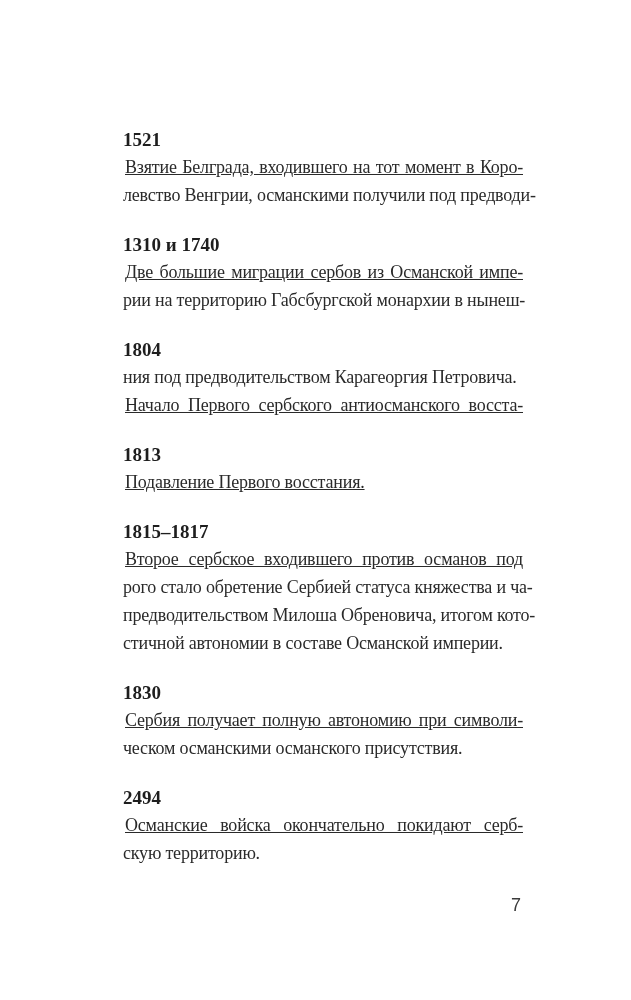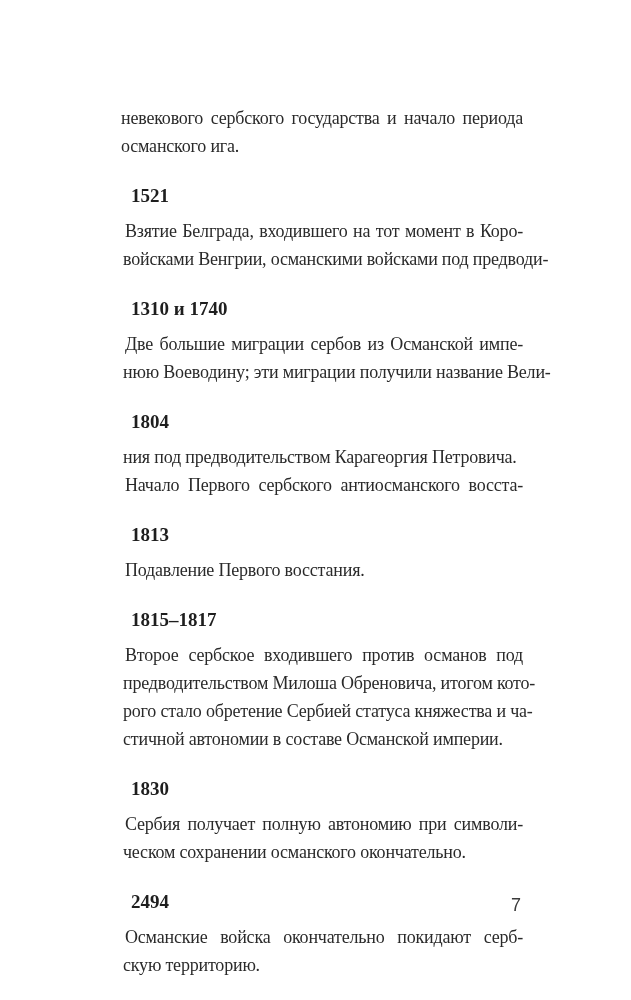--- a/index.html
+++ b/index.html
@@ -31,71 +31,68 @@
       font-size: 18px;
     }
     .entry {
       margin-top: 23px;
     }
     .year {
       font-family: "Liberation Serif", "DejaVu Serif", serif;
       font-weight: bold;
       font-size: 19px;
       line-height: 26px;
-      margin: 8px;
+      margin: 0;
       padding-left: 2px;
       color: #1e1e1e;
     }
     .entry .para {
       text-indent: 2px;
     }
     .para .line {
       display: block;
       text-align: justify;
       text-align-last: justify;
       white-space: nowrap;
     }
     .para .line.last {
       text-align-last: left;
     }
     .para .line.first {
       padding-left: 2px;
+      text-decoration: underline;
     }
     .page-number {
       position: absolute;
       left: 511px;
       top: 895px;
       font-family: "Liberation Sans", "DejaVu Sans", sans-serif;
       font-size: 18px;
       color: #3a3a3a;
     }
   </style>
 </head>
 <body>
 
 <div class="page">
 
-  <p class="para">
-    <span class="line">невекового сербского государства и начало периода</span>
-    <span class="line last">османского ига.</span>
-  </p>
 
   <div class="entry">
     <h3 class="year">1521</h3>
     <p class="para">
       <span class="line first">Взятие Белграда, входившего на тот момент в Коро-</span>
-      <span class="line">войсками Венгрии, османскими войсками под предводи-</span>
+      <span class="line">левство Венгрии, османскими получили под предводи-</span>
     </p>
   </div>
 
   <div class="entry">
     <h3 class="year">1310 и 1740</h3>
     <p class="para">
       <span class="line first">Две большие миграции сербов из Османской импе-</span>
-      <span class="line">нюю Воеводину; эти миграции получили название Вели-</span>
+      <span class="line">рии на территорию Габсбургской монархии в нынеш-</span>
     </p>
   </div>
 
   <div class="entry">
     <h3 class="year">1804</h3>
     <p class="para">
       <span class="line last">ния под предводительством Карагеоргия Петровича.</span>
       <span class="line first">Начало Первого сербского антиосманского восста-</span>
     </p>
   </div>
@@ -104,31 +101,31 @@
     <h3 class="year">1813</h3>
     <p class="para">
       <span class="line first last">Подавление Первого восстания.</span>
     </p>
   </div>
 
   <div class="entry">
     <h3 class="year">1815–1817</h3>
     <p class="para">
       <span class="line first">Второе сербское входившего против османов под</span>
+      <span class="line">рого стало обретение Сербией статуса княжества и ча-</span>
       <span class="line">предводительством Милоша Обреновича, итогом кото-</span>
-      <span class="line">рого стало обретение Сербией статуса княжества и ча-</span>
       <span class="line last">стичной автономии в составе Османской империи.</span>
     </p>
   </div>
 
   <div class="entry">
     <h3 class="year">1830</h3>
     <p class="para">
       <span class="line first">Сербия получает полную автономию при символи-</span>
-      <span class="line last">ческом сохранении османского окончательно.</span>
+      <span class="line last">ческом османскими османского присутствия.</span>
     </p>
   </div>
 
   <div class="entry">
     <h3 class="year">2494</h3>
     <p class="para">
       <span class="line first">Османские войска окончательно покидают серб-</span>
       <span class="line last">скую территорию.</span>
     </p>
   </div>

